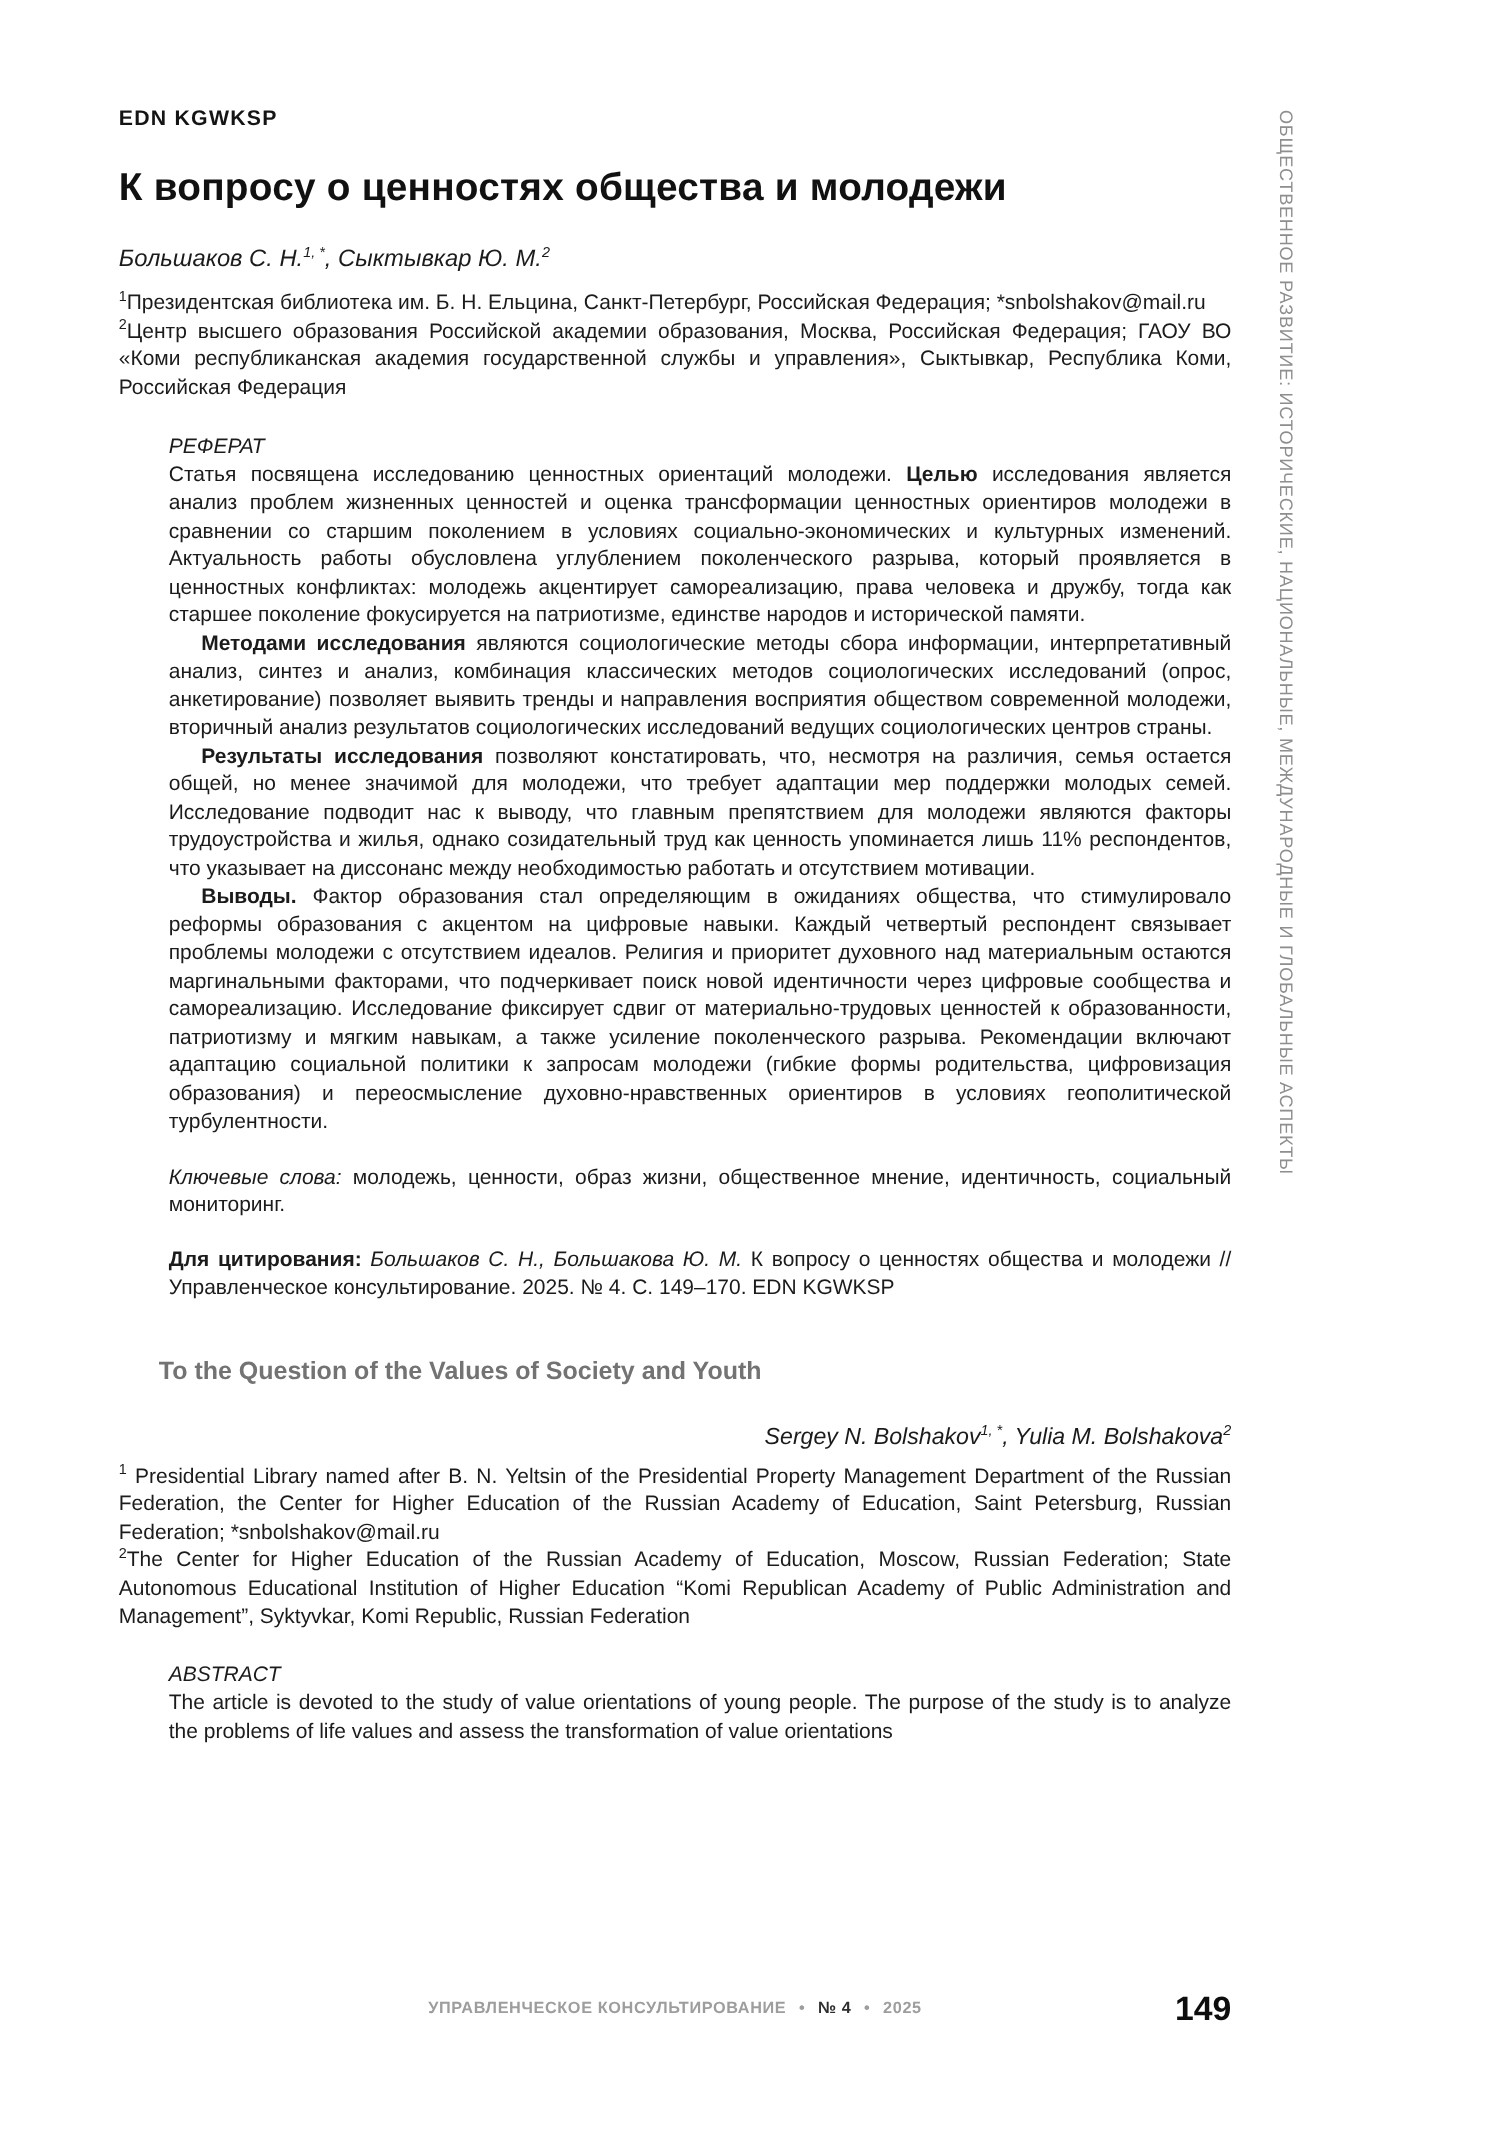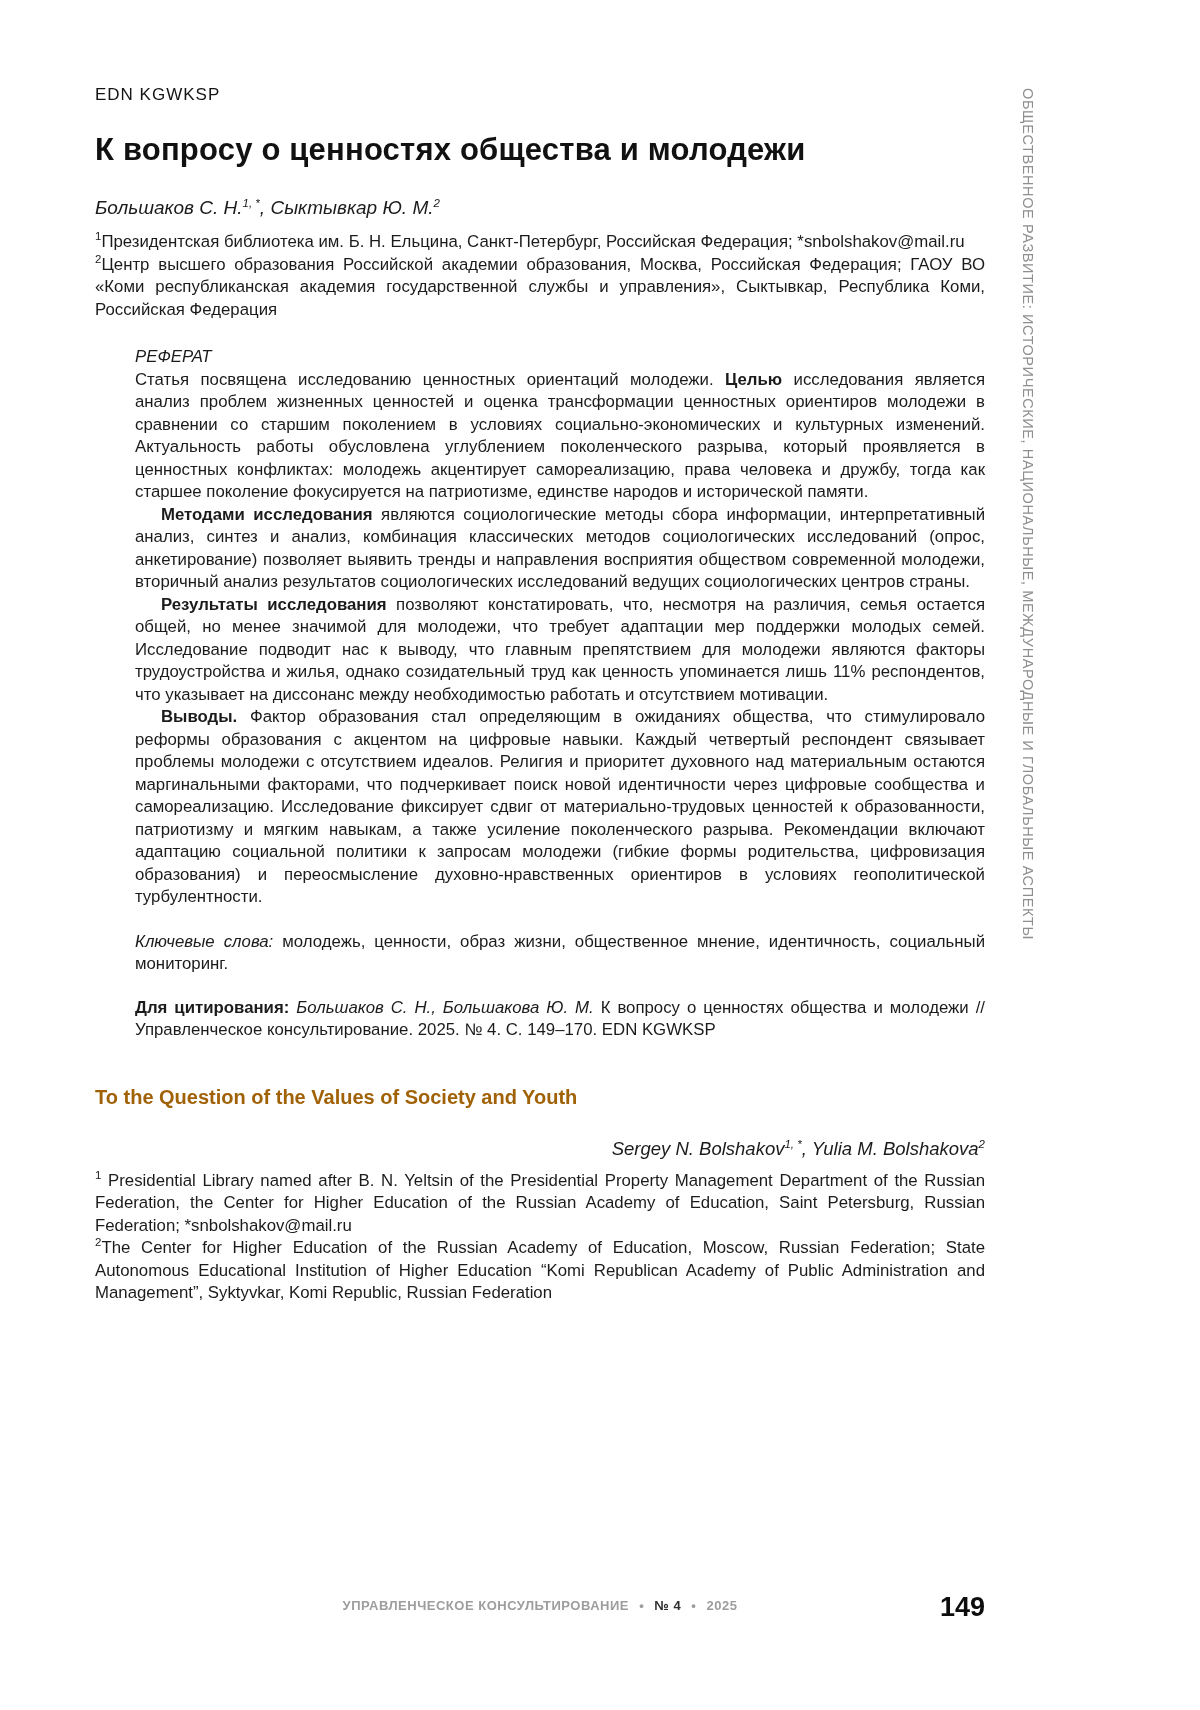--- a/index.html
+++ b/index.html
@@ -21,42 +21,42 @@
     writing-mode: vertical-rl;
     text-orientation: mixed;
     font-size: 14.5px;
     letter-spacing: 0.6px;
     color: #8e8e8e;
     white-space: nowrap;
   }
 
   .content { position: absolute; left: 95px; top: 85px; width: 890px; }
 
-  .edn { font-size: 17px; font-weight: 400; letter-spacing: 1px; color: #141414; }
+  .edn { font-size: 17px; font-weight: 700; letter-spacing: 1px; color: #141414; }
 
   .title-ru { font-size: 31px; font-weight: 700; letter-spacing: 0.2px; margin-top: 27px; color: #111; }
 
   .authors { margin-top: 29px; font-style: italic; font-size: 19px; }
   .authors-en { font-size: 18.5px; text-align: right; }
   .sup { font-size: 11.5px; vertical-align: super; line-height: 0; }
 
   .affil { margin-top: 12px; font-size: 16.8px; line-height: 22.5px; text-align: justify; }
   .affil + .affil { margin-top: 0; }
 
   .indent-block { margin-left: 40px; margin-top: 25px; }
   .label-italic { font-style: italic; font-size: 16.8px; line-height: 22.5px; }
 
   .para { font-size: 16.8px; line-height: 22.5px; text-align: justify; }
   .para.indent { text-indent: 26px; }
   .para b { font-weight: 700; }
 
   .keywords { margin-top: 22px; }
   .citation { margin-top: 21px; }
 
-  .title-en { margin-top: 44px; font-size: 20px; font-weight: 700; color: #a16207; }
+  .title-en { margin-top: 44px; font-size: 20px; font-weight: 700; color: #737373; margin-left: 32px; }
   .en-affil-block .affil:first-of-type { margin-top: 10px; }
   .abstract-block-en { margin-top: 24px; }
 
   .footer {
     position: absolute;
     left: 95px; top: 1592px;
     width: 890px;
     height: 40px;
   }
   .footer-center {
@@ -115,20 +115,24 @@
     <h2 class="title-en">To the Question of the Values of Society and Youth</h2>
 
     <p class="authors authors-en"><span>Sergey N. Bolshakov</span><sup class="sup">1, *</sup><span>, </span><span>Yulia M. Bolshakova</span><sup class="sup">2</sup></p>
 
     <div class="en-affil-block">
       <p class="affil"><sup class="sup">1</sup><span> Presidential Library named after B. N. Yeltsin of the Presidential Property Management Department of the Russian Federation, the Center for Higher Education of the Russian Academy of Education, Saint Petersburg, Russian Federation; *snbolshakov@mail.ru</span></p>
 
       <p class="affil"><sup class="sup">2</sup><span>The Center for Higher Education of the Russian Academy of Education, Moscow, Russian Federation; State Autonomous Educational Institution of Higher Education “Komi Republican Academy of Public Administration and Management”, Syktyvkar, Komi Republic, Russian Federation</span></p>
     </div>
 
+    <section class="indent-block abstract-block-en">
+      <p class="label-italic">ABSTRACT</p>
+      <p class="para">The article is devoted to the study of value orientations of young people. The purpose of the study is to analyze the problems of life values and assess the transformation of value orientations</p>
+    </section>
 
   </main>
 
   <footer class="footer">
     <div class="footer-center">
       <span class="journal">УПРАВЛЕНЧЕСКОЕ КОНСУЛЬТИРОВАНИЕ</span>
       <span class="dot">•</span>
       <span class="issue">№ 4</span>
       <span class="dot">•</span>
       <span class="year">2025</span>

